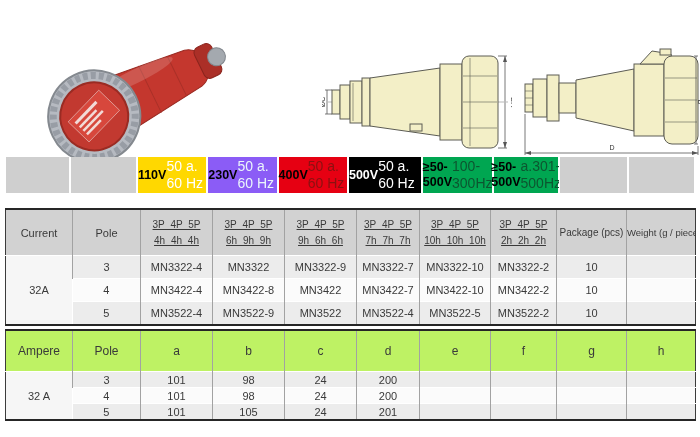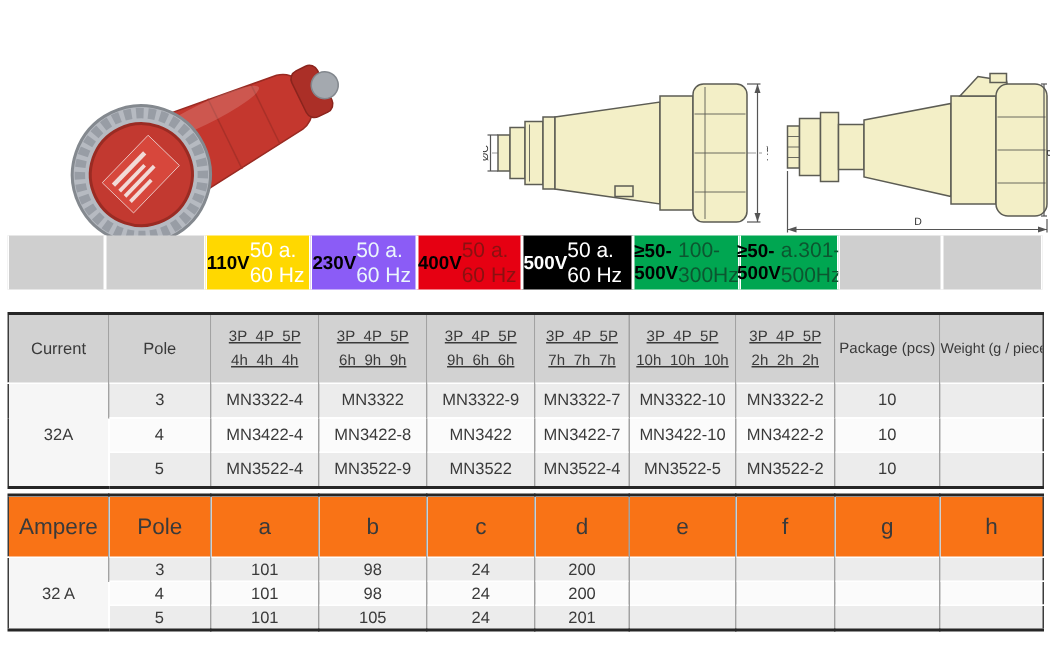--- a/index.html
+++ b/index.html
@@ -37,21 +37,21 @@
   
   .t1{position:absolute;left:5px;top:208px;}
   .t2{position:absolute;left:5px;top:329px;}
   table{border-collapse:collapse;table-layout:fixed;width:690px;font-size:11px;color:#3a3a3a;
         border:1px solid #3c3c3c;border-top:2px solid #262626;border-bottom:2px solid #262626;}
   th,td{border-left:1px solid #a2a2a2;text-align:center;vertical-align:middle;
         font-weight:normal;padding:0;overflow:hidden;white-space:nowrap;}
   th:first-child,td:first-child{border-left:none;}
   .t1 thead th{background:#d2d2d2;height:45px;}
   .t1 tbody td{height:22px;border-top:1px solid #fff;}
-  .t2 thead th{background:#f97316;height:40px;font-size:15px;}
+  .t2 thead th{background:#bef264;height:40px;font-size:12px;}
   .t2 tbody td{height:15px;border-top:1px solid #fff;}
   tr.shade td{background:#ececec;}
   tr.lite td{background:#fbfbfb;}
   td.spanCell{background:#f6f6f6 !important;margin-top:40px;}
   .phase{font-size:10px;line-height:1.55;word-spacing:3px;text-decoration:underline;}
   .pkg{font-size:10px;}
   .wgt{font-size:9.5px;}
 
   .footnote{position:absolute;left:260px;top:420px;width:440px;text-align:center;
             font-size:10px;color:#222;}

